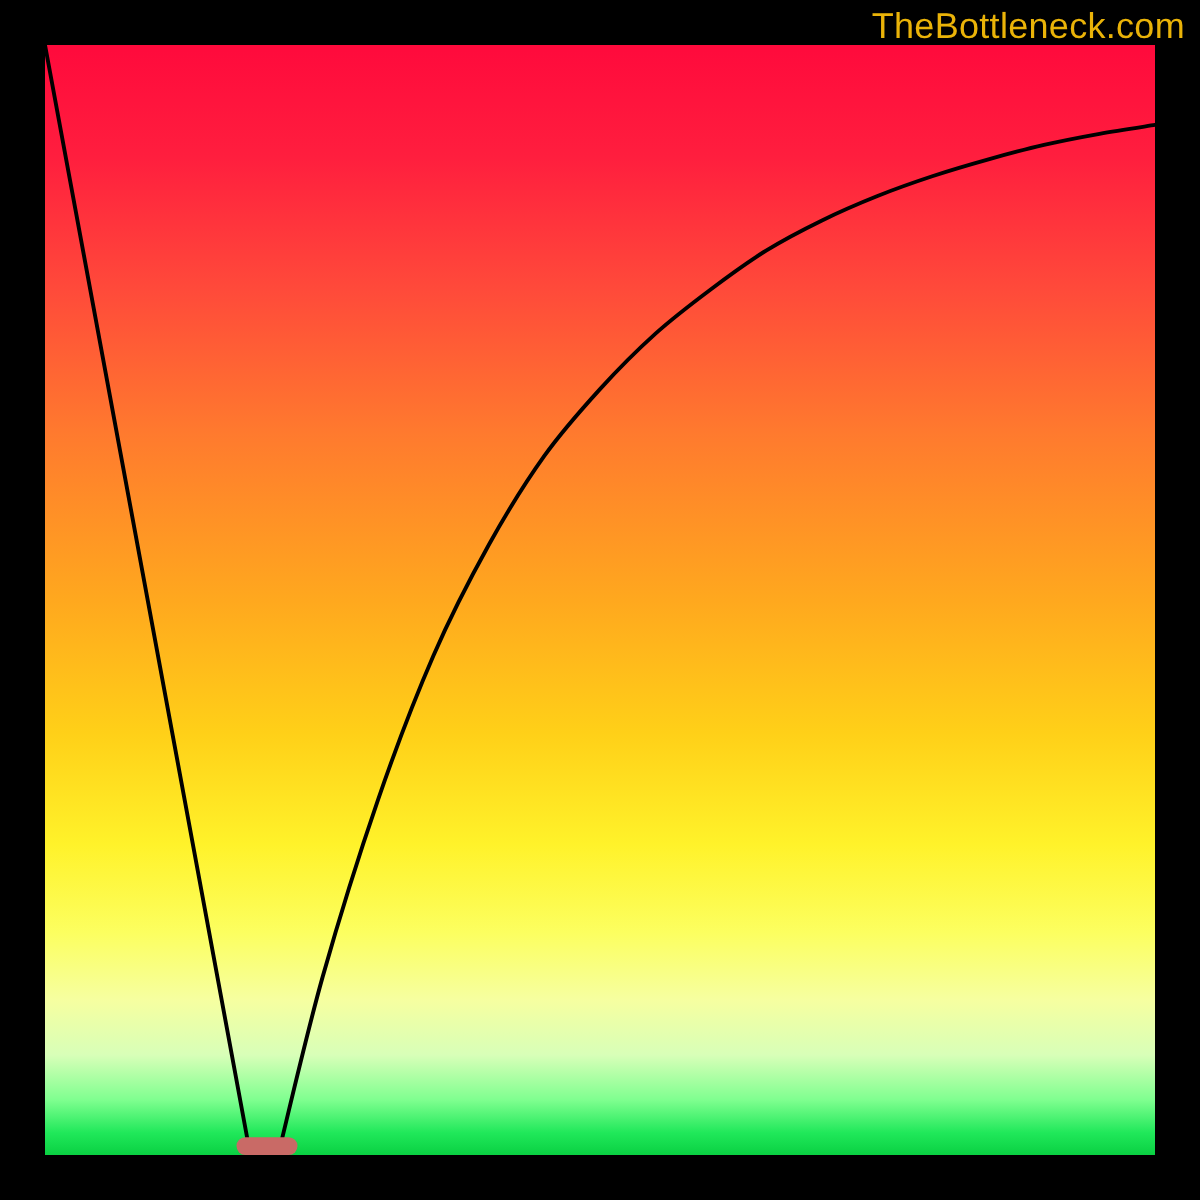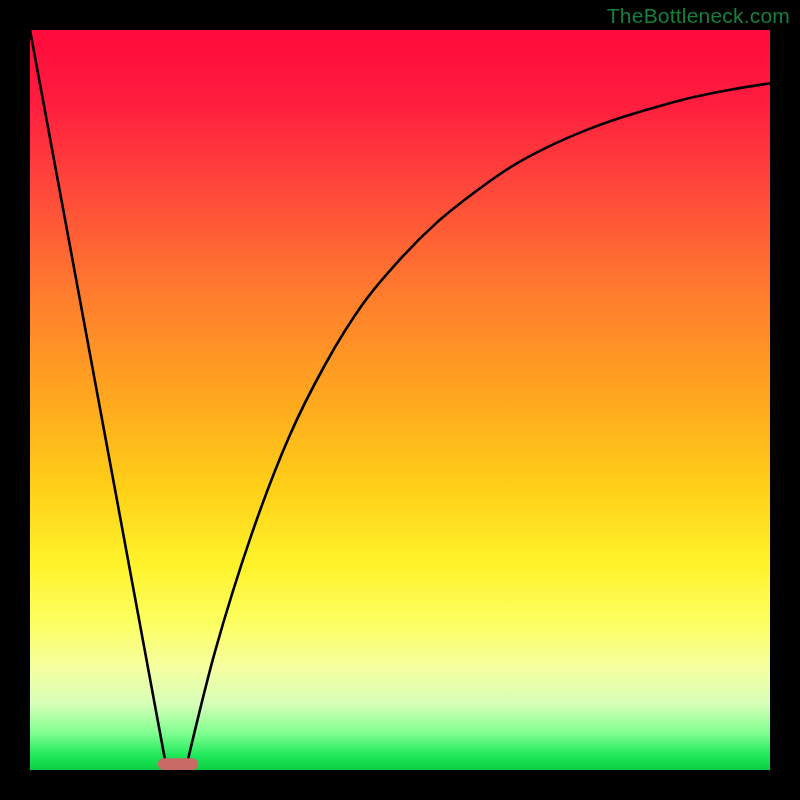--- a/index.html
+++ b/index.html
@@ -37,22 +37,22 @@
       #d8ffb8 91%,
       #80ff90 95%,
       #20e85a 98%,
       #0ad042 100%
     );
   }
   .watermark {
     position: absolute;
     top: 4px;
     right: 10px;
-    color: #15803d;
-    font-size: 21px;
+    color: #eab308;
+    font-size: 24px;
     letter-spacing: 0.2px;
     user-select: none;
   }
   svg.curve {
     position: absolute;
     left: 0;
     top: 0;
     width: 740px;
     height: 740px;
     overflow: visible;

